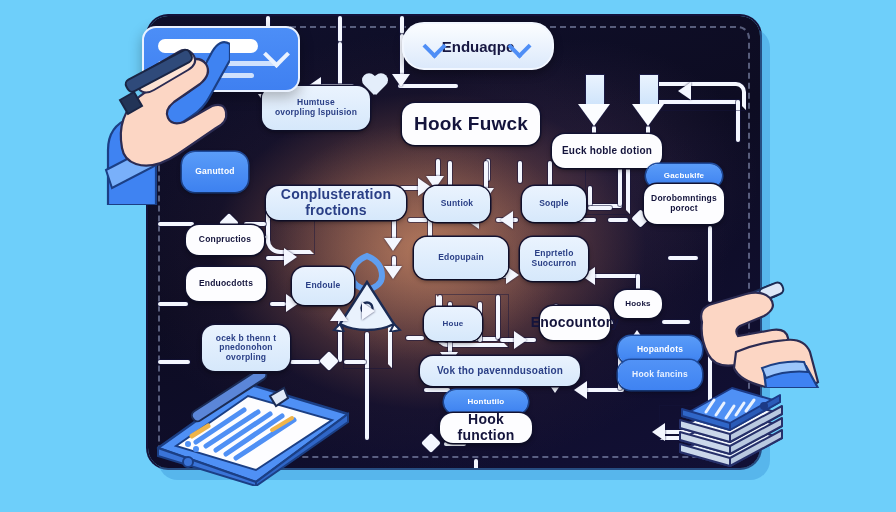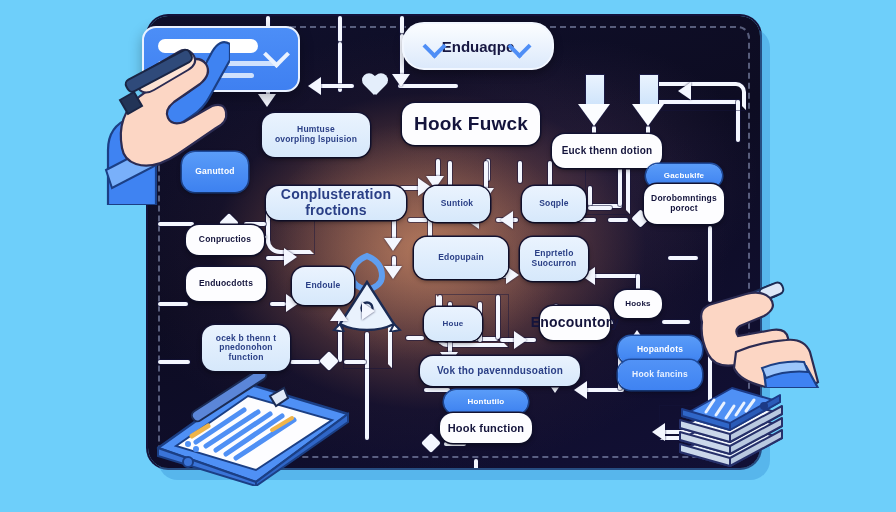--- a/index.html
+++ b/index.html
@@ -234,29 +234,29 @@
         <div class="ln lnv" style="left: 326px; top: 443px; height: 20px;"></div>
         <div class="dia" style="left: 276px; top: 420px; width: 14px; height: 14px;"></div>
         <div class="ln lnh" style="left: 296px; top: 426px; width: 22px;"></div>
         <div class="ln lnh" style="left: 10px; top: 206px; width: 36px;"></div>
         <div class="ln lnh" style="left: 10px; top: 286px; width: 30px;"></div>
         <div class="ln lnh" style="left: 10px; top: 344px; width: 32px;"></div>
         <div class="ln lnh" style="left: 530px; top: 170px; width: 32px;"></div>
         <div class="ln lnh" style="left: 520px; top: 240px; width: 30px;"></div>
       </div>
     <div id="nodes">
-        <div class="node n-pale" style="left: 114px; top: 97px; width: 108px; height: 44px; font-size: 8.5px;">
+        <div class="node n-pale" style="left: 114px; top: 70px; width: 108px; height: 44px; font-size: 8.5px;">
           <span style="white-space: pre-line;">Humtuse
 ovorpling lspuision</span>
         </div>
         <div class="node n-white" style="left: 254px; top: 87px; width: 138px; height: 42px; font-size: 19px;">
           <span style="white-space: pre-line;">Hook Fuwck</span>
         </div>
         <div class="node n-white" style="left: 404px; top: 118px; width: 110px; height: 34px; font-size: 10px;">
-          <span style="white-space: pre-line;">Euck thenn dotion</span>
+          <span style="white-space: pre-line;">Euck hoble dotion</span>
         </div>
         <div class="node n-blue" style="left: 498px; top: 148px; width: 76px; height: 24px; font-size: 8px;">
           <span style="white-space: pre-line;">Gacbuklfe</span>
         </div>
         <div class="node n-white" style="left: 496px; top: 168px; width: 80px; height: 40px; font-size: 8.5px;">
           <span style="white-space: pre-line;">Dorobomntings
 poroct</span>
         </div>
         <div class="node n-blue" style="left: 34px; top: 136px; width: 66px; height: 40px; font-size: 8.5px;">
           <span style="white-space: pre-line;">Ganuttod</span>
@@ -282,21 +282,21 @@
         <div class="node n-pale" style="left: 266px; top: 221px; width: 94px; height: 42px; font-size: 8.5px;">
           <span style="white-space: pre-line;">Edopupain</span>
         </div>
         <div class="node n-pale" style="left: 372px; top: 221px; width: 68px; height: 44px; font-size: 8.5px;">
           <span style="white-space: pre-line;">Enprtetlo
 Suocurron</span>
         </div>
         <div class="node n-pale" style="left: 54px; top: 309px; width: 88px; height: 46px; font-size: 8.5px;">
           <span style="white-space: pre-line;">ocek b thenn t
 pnedonohon
-function</span>
+ovorpling</span>
         </div>
         <div class="node n-pale" style="left: 276px; top: 291px; width: 58px; height: 34px; font-size: 8px;">
           <span style="white-space: pre-line;">Houe</span>
         </div>
         <div class="node n-white" style="left: 392px; top: 290px; width: 70px; height: 34px; font-size: 14px;">
           <span style="white-space: pre-line;">Enocountory</span>
         </div>
         <div class="node n-white" style="left: 466px; top: 274px; width: 48px; height: 28px; font-size: 8px;">
           <span style="white-space: pre-line;">Hooks</span>
         </div>
@@ -305,21 +305,21 @@
         </div>
         <div class="node n-blue" style="left: 470px; top: 320px; width: 84px; height: 28px; font-size: 8.5px;">
           <span style="white-space: pre-line;">Hopandots</span>
         </div>
         <div class="node n-blue2" style="left: 470px; top: 344px; width: 84px; height: 30px; font-size: 8.5px;">
           <span style="white-space: pre-line;">Hook fancins</span>
         </div>
         <div class="node n-blue" style="left: 296px; top: 374px; width: 84px; height: 24px; font-size: 8px;">
           <span style="white-space: pre-line;">Hontutilo</span>
         </div>
-        <div class="node n-white" style="left: 292px; top: 397px; width: 92px; height: 30px; font-size: 11px;">
+        <div class="node n-white" style="left: 292px; top: 397px; width: 92px; height: 30px; font-size: 14px;">
           <span style="white-space: pre-line;">Hook function</span>
         </div>
       </div>
   </div>
 
   <div id="toppill">
     <span class="tp-chev" style="left:22px;top:14px;"></span>
     <span>Enduaqpe</span>
     <span class="tp-chev" style="right:24px;top:14px;"></span>
   </div>

